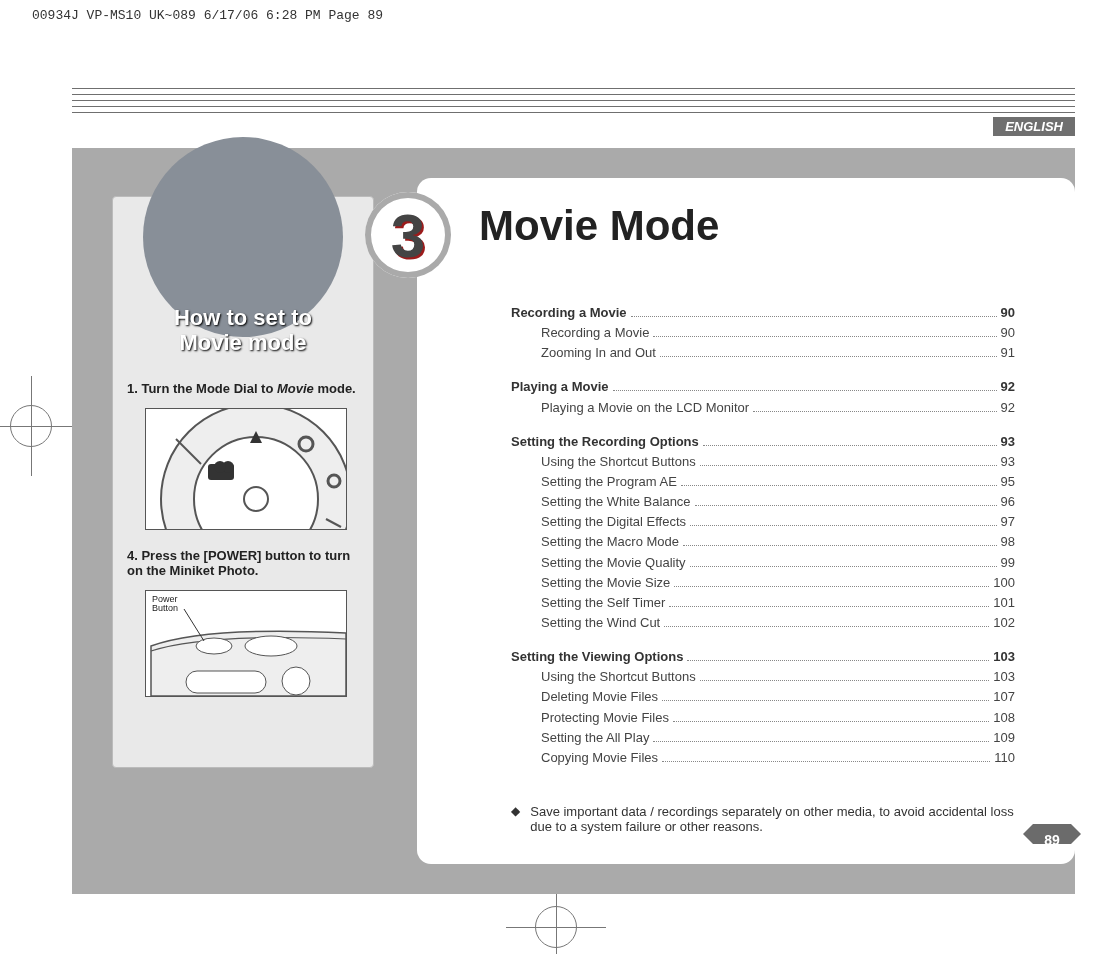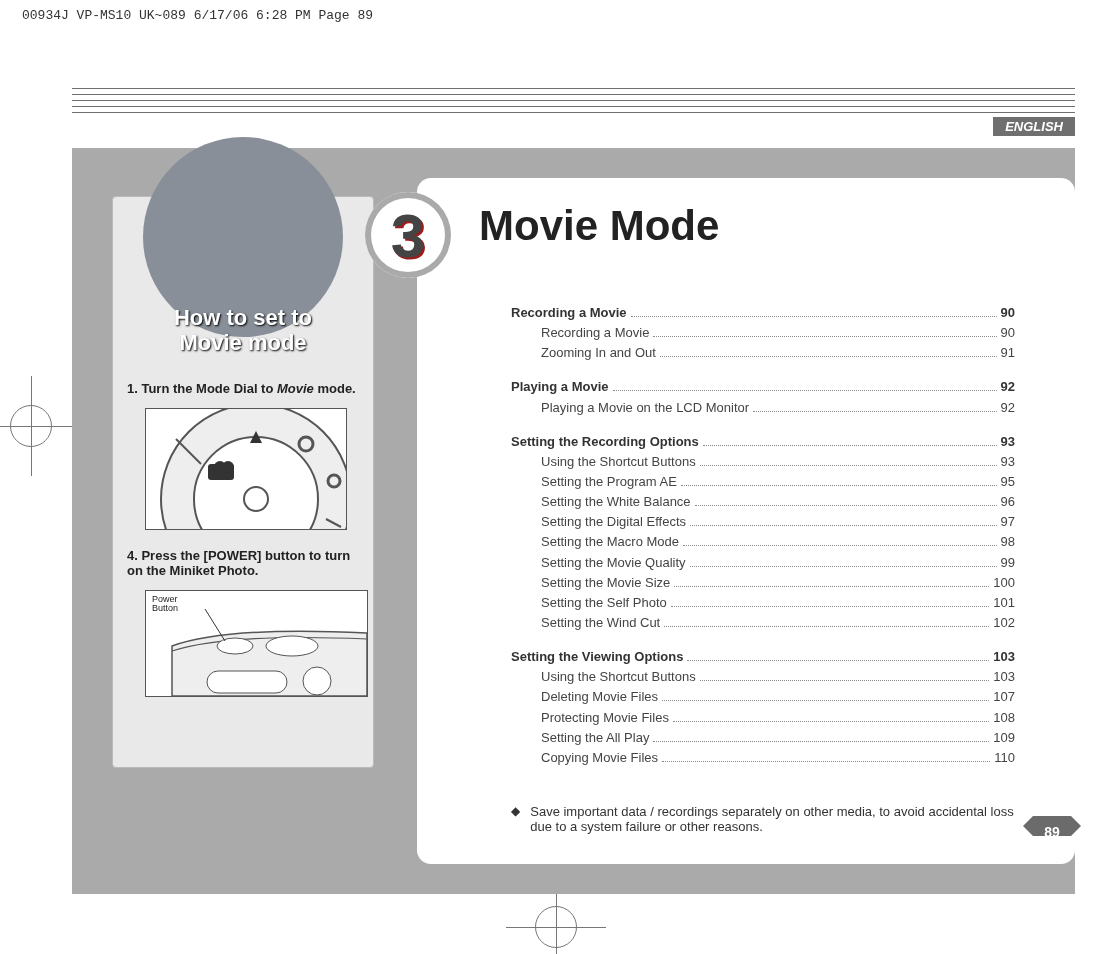--- a/index.html
+++ b/index.html
@@ -7,21 +7,21 @@
     padding: 0;
     font-family: Arial, Helvetica, sans-serif;
     background: #fff;
     width: 1113px;
     height: 954px;
     position: relative;
     overflow: hidden;
   }
   .header-strip {
     position: absolute;
-    top: 8px; left: 22px;
+    top: 8px; left: 32px;
     font-family: "Courier New", monospace;
     font-size: 13px;
     color: #333;
   }
   .top-rules {
     position: absolute;
     top: 88px; left: 72px; right: 38px;
   }
   .top-rules div { height:1px; background:#6f6f6f; margin-bottom:5px; }
   .top-lang {
@@ -85,21 +85,21 @@
   .toc-row .label { white-space:nowrap; }
   .toc-row .dots { flex:1; border-bottom:1px dotted #888; margin:0 4px 3px 4px; min-width:10px; }
   .toc-row .pg { white-space:nowrap; }
   .note {
     position:absolute; bottom:30px; left:94px; right:60px;
     font-size:13px; color:#333; display:flex; gap:10px;
   }
   .note .diamond { font-size:12px; }
   .page-num-badge {
     position:absolute;
-    bottom:16px; right:-6px;
+    bottom:8px; right:-6px;
     width:58px; height:32px;
     display:flex; align-items:center; justify-content:center;text-align:right;
   }
   .page-num-badge svg { position:absolute; inset:0; }
   .page-num-badge span { position:relative; color:#fff; font-weight:bold; font-size:14px; }
 
   .side-card {
     position:absolute;
     top:48px; left:40px;
     width:260px; height:570px;
@@ -140,21 +140,21 @@
   .ill {
     border:1px solid #555;
     background:#fff;
     height:120px;
     margin: 6px 0 18px 18px;
     width: 200px;
     position:relative;
     overflow:hidden;
   }
   .ill svg { width:100%; height:100%; }
-  .ill2 { height:105px;padding-left:21px; }
+  .ill2 { height:105px; }
   .pb-label { position:absolute; top:4px; left:6px; font-size:9px; line-height:1.05; font-weight:normal; }
 </style>
 </head>
 <body>
 
 <div class="header-strip">00934J VP-MS10 UK~089  6/17/06 6:28 PM  Page 89</div>
 
 <div class="top-rules">
   <div></div>
     <div></div>
@@ -285,21 +285,21 @@
           <span class="label">Setting the Movie Quality</span>
           <span class="dots"></span>
           <span class="pg">99</span>
         </div>
         <div class="toc-row sub">
           <span class="label">Setting the Movie Size</span>
           <span class="dots"></span>
           <span class="pg">100</span>
         </div>
         <div class="toc-row sub">
-          <span class="label">Setting the Self Photo</span>
+          <span class="label">Setting the Self Timer</span>
           <span class="dots"></span>
           <span class="pg">101</span>
         </div>
         <div class="toc-row sub">
           <span class="label">Setting the Wind Cut</span>
           <span class="dots"></span>
           <span class="pg">102</span>
         </div>
         <div style="height: 14px;"></div>
         <div class="toc-row head">

